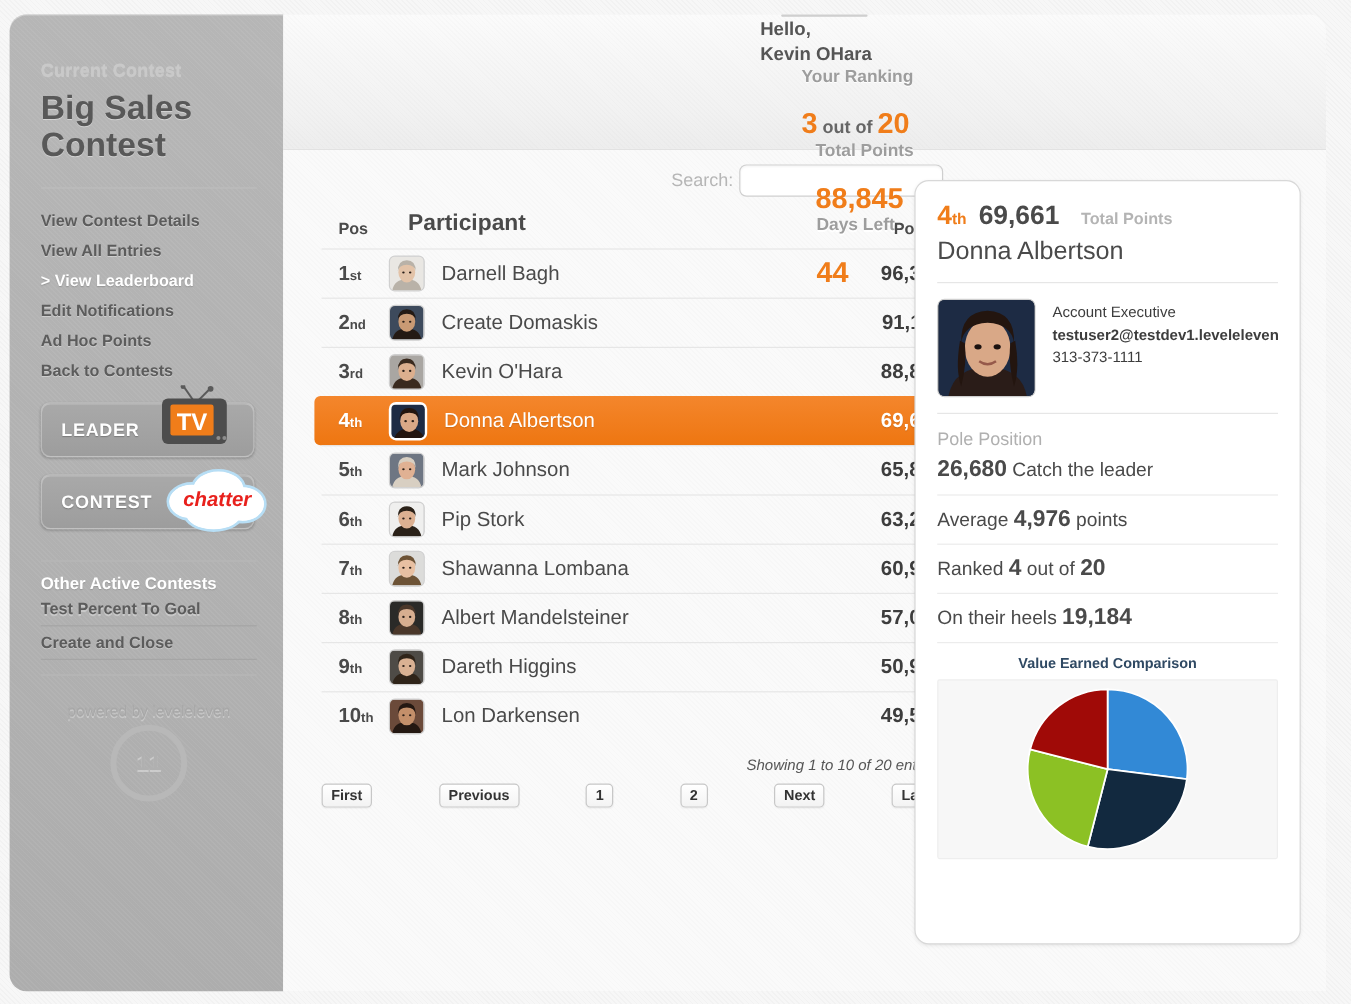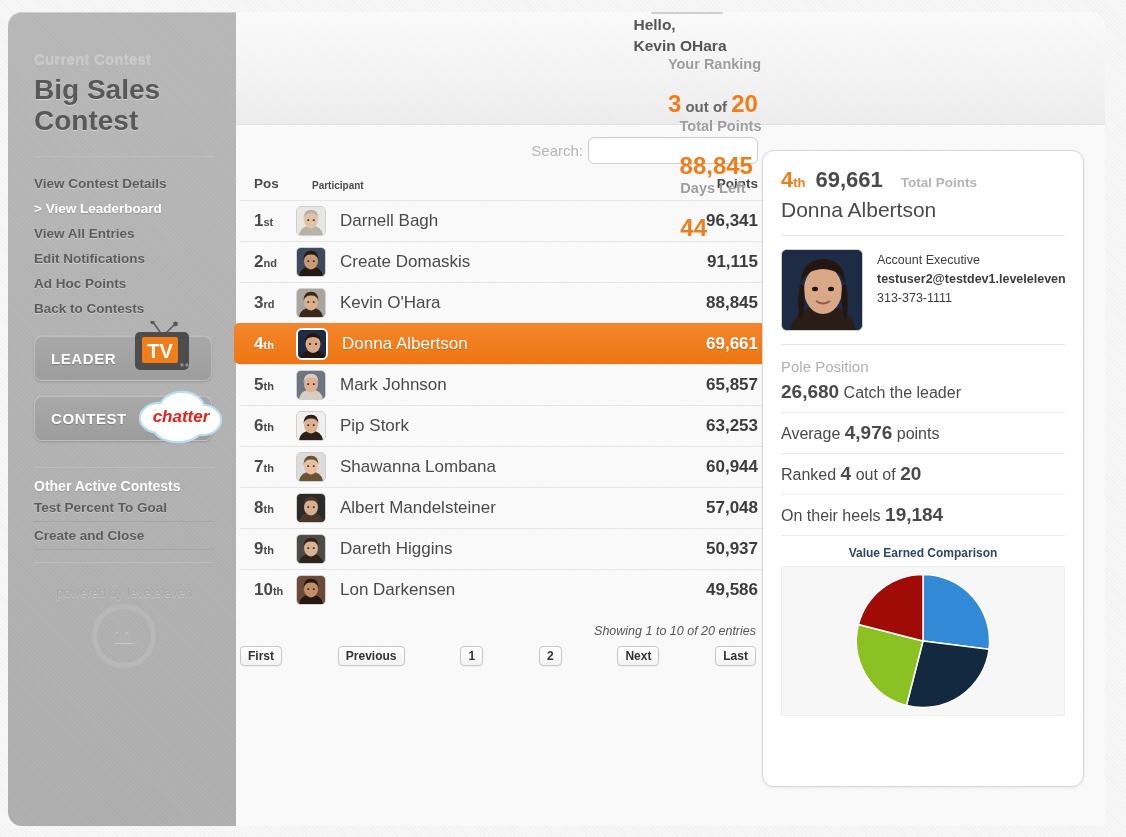--- a/index.html
+++ b/index.html
@@ -106,31 +106,31 @@
 
   
   #main-body{
     position:absolute;left:236px;top:125px;width:869px;height:701px;
     background:
       repeating-linear-gradient(45deg, rgba(0,0,0,0.013) 0px, rgba(0,0,0,0.013) 1px, transparent 1px, transparent 3px),
       #fafafa;
   }
 
   
-  #leaderboard{position:absolute;left:4px;top:0;width:528px;}
+  #leaderboard{position:absolute;left:32px;top:0;width:528px;}
   .search-row{display:flex;justify-content:flex-end;align-items:center;padding:12px 10px 10px 0;}
   .search-lbl{font-size:15px;color:#b6b6b6;margin-right:5px;}
   #search-input{
     width:170px;height:27px;border:1px solid #cfcfcf;border-radius:6px;
     background:#fff;padding:0 7px;font-size:13px;outline:none;
     box-shadow:inset 0 1px 2px rgba(0,0,0,.05);
   }
   .lb-head{display:flex;align-items:flex-end;padding:2px 10px 9px 14px;}
   .lb-head .h-pos{width:58px;font-size:13.5px;font-weight:bold;color:#4a4a4a;}
-  .lb-head .h-part{flex:1;font-size:10px;font-weight:bold;color:#4a4a4a;}
+  .lb-head .h-part{flex:1;font-size:19px;font-weight:bold;color:#4a4a4a;}
   .lb-head .h-pts{font-size:13.5px;font-weight:bold;color:#4a4a4a;}
 
   .lb-row{
     display:flex;align-items:center;height:41px;padding:0 10px 0 14px;
     border-top:1px solid #e6e6e6;position:relative;cursor:pointer;
   }
   .lb-row .pos{width:42px;font-size:17px;font-weight:bold;color:#4a4a4a;}
   .lb-row .pos .sfx{font-size:11px;}
   .lb-row .ava{
     width:30px;height:30px;border-radius:5px;border:1px solid #d0d0d0;
@@ -203,22 +203,22 @@
 <body>
 
 <div id="sidebar">
   <div class="sb-inner">
     <div class="current-contest">Current Contest</div>
     <div class="contest-title">Big Sales Contest</div>
     <div class="sb-rule"></div>
 
     <div>
       <div class="nav-link">View Contest Details</div>
+      <div class="nav-link">View All Entries</div>
       <div class="nav-link active">&gt; View Leaderboard</div>
-      <div class="nav-link">View All Entries</div>
       <div class="nav-link">Edit Notifications</div>
       <div class="nav-link">Ad Hoc Points</div>
       <div class="nav-link">Back to Contests</div>
     </div>
 
     <div class="sb-btn">
       <span class="btxt">LEADER</span>
       <svg id="tv-icon" viewBox="0 0 58 50">
         <line x1="29" y1="14" x2="20" y2="1" stroke="#5a5a5a" stroke-width="1.6"></line>
         <line x1="31" y1="14" x2="42" y2="3" stroke="#5a5a5a" stroke-width="1.6"></line>

